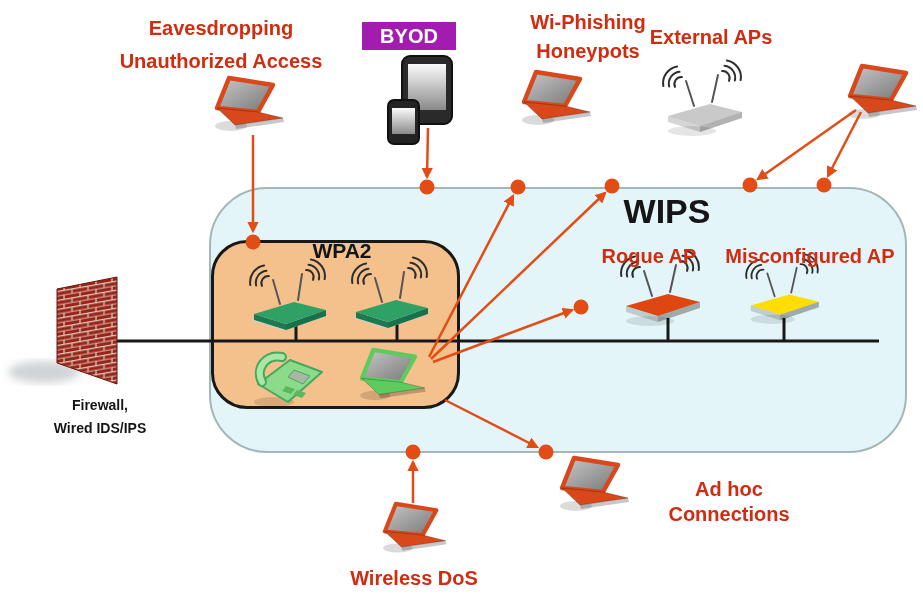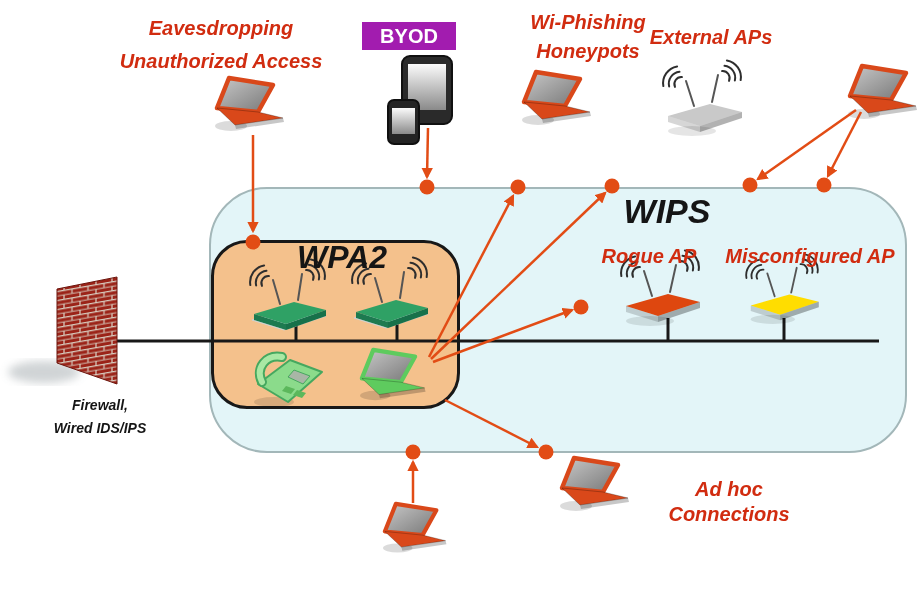--- a/index.html
+++ b/index.html
@@ -12,26 +12,26 @@
     left:209px;top:187px;width:698px;height:266px;
     background:#e3f5f8;border:2.5px solid #a3b7b9;border-radius:58px;
   }
   #wpa2-box{
     left:211px;top:240px;width:249px;height:169px;
     background:#f4c18c;border:3px solid #181818;border-radius:36px;
   }
   svg#layer{position:absolute;left:0;top:0;width:923px;height:609px;}
   .lbl{
     position:absolute;transform:translateX(-50%);text-align:center;
-    white-space:nowrap;font-weight:bold;z-index:5;font-style:italic;
+    white-space:nowrap;font-weight:bold;z-index:5;
   }
   .red{color:#d12c10;font-size:20px;}
   .blk{color:#151515;}
   #wips-label{font-size:34px;}
-  #wpa2-label{font-size:32px;}
+  #wpa2-label{font-size:21px;}
   #firewall-label{font-size:14px;line-height:23px;}
   .lh33{line-height:33px;}
   .lh29{line-height:29px;margin-left:28px;}
   .lh25{line-height:25px;margin-left:20px;}
   #byod-banner{
     position:absolute;left:362px;top:22px;width:94px;height:28px;
     background:#a21caf;color:#ffffff;font-weight:bold;font-size:20px;
     text-align:center;line-height:28px;z-index:5;
   }
 </style>
@@ -202,14 +202,15 @@
   <div id="firewall-label" class="lbl blk" style="left:100px;top:394px;">
     <div>Firewall,</div>
     <div>Wired IDS/IPS</div>
   </div>
 
   <div class="lbl red lh25" style="left:709px;top:477px;">
     <div>Ad hoc</div>
     <div>Connections</div>
   </div>
 
+  <div class="lbl red" style="left:414px;top:567px;">Wireless DoS</div>
 
 </div>
 
 </body></html>

